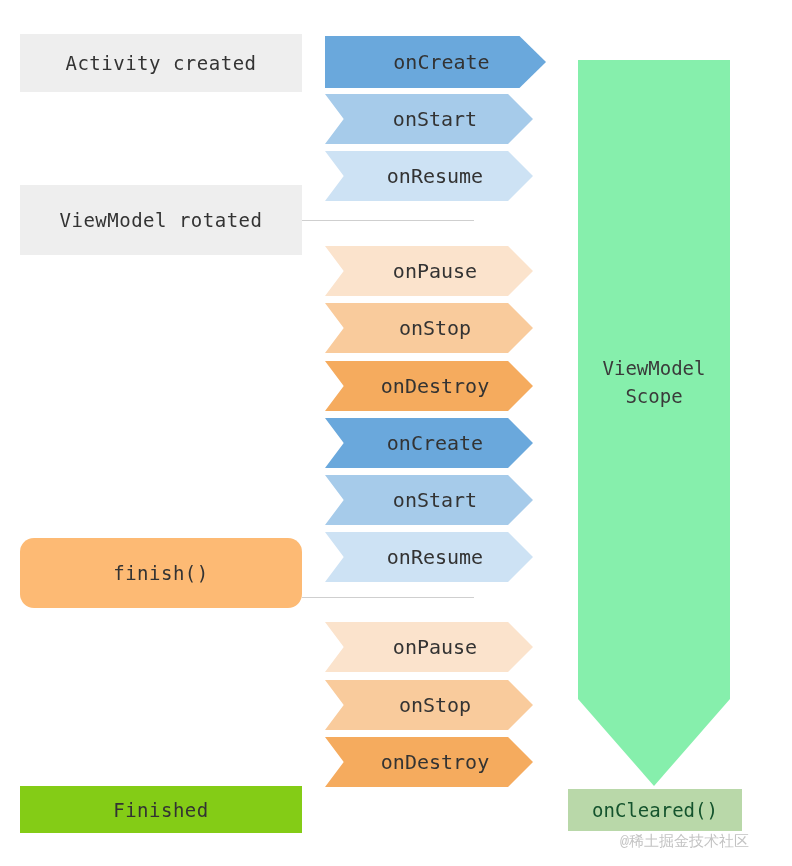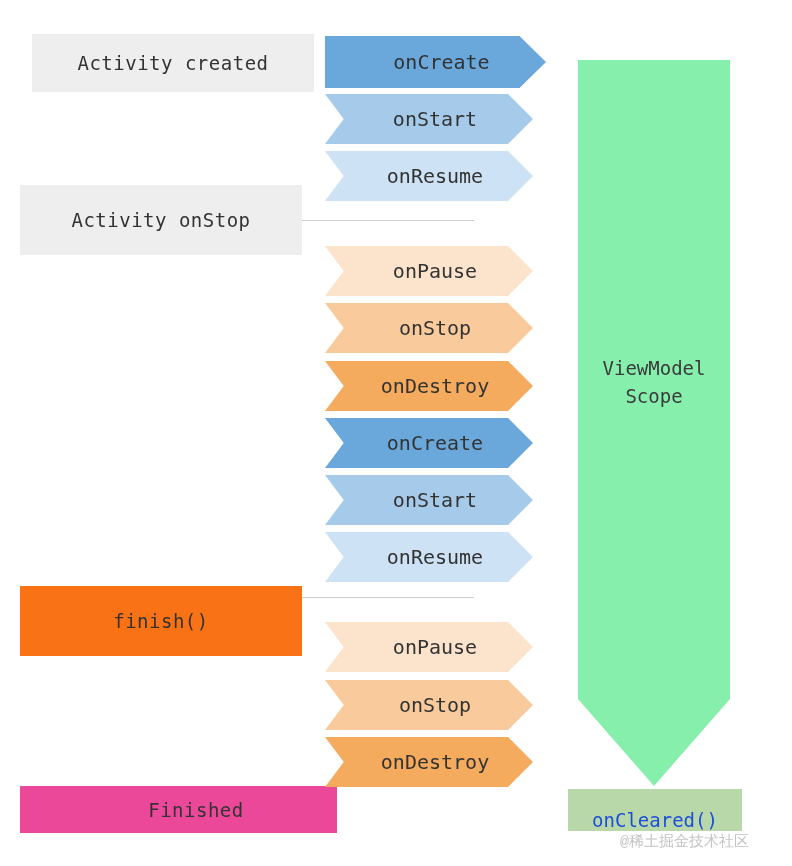--- a/index.html
+++ b/index.html
@@ -79,25 +79,25 @@
     color: #3a3a3a;
     line-height: 1.45;
     text-align: center;
     transform: translateY(-40px);
     white-space: pre-line;
   }
 
   #on-cleared {
     position: absolute;
     display: flex;
-    align-items: flex-end;
+    align-items: center;
     justify-content: center;
     font-family: "DejaVu Sans Mono", "Liberation Mono", monospace;
     font-size: 19px;
-    color: #1d4ed8;
+    color: #14532d;
     white-space: nowrap;
   }
 
   #watermark {
     position: absolute;
     font-family: Liberation Mono, monospace;
     font-size: 15px;
     color: #b9b9b9;
     opacity: 0.85;
     white-space: nowrap;
@@ -111,32 +111,32 @@
   <div id="vm-scope" style="left: 578px; top: 60px; width: 152px; height: 726px; background: #86efac;">
     <span class="txt">ViewModel
 Scope</span>
   </div>
 
   <div id="on-cleared" style="left: 568px; top: 789px; width: 174px; height: 42px; background: rgb(185, 216, 169);">
     <span>onCleared()</span>
   </div>
 
   <div id="state-labels-host">
-      <div class="state-label" style="left: 32px; top: 34px; width: 282px; height: 58px; background: rgb(238, 238, 238);">
+      <div class="state-label" style="left: 20px; top: 34px; width: 282px; height: 58px; background: rgb(238, 238, 238);">
         <span class="txt">Activity created</span>
       </div>
       <div class="state-label" style="left: 20px; top: 185px; width: 282px; height: 70px; background: rgb(238, 238, 238);">
-        <span class="txt">Activity onStop</span>
+        <span class="txt">ViewModel rotated</span>
       </div>
       <div class="connector" style="left: 302px; top: 220px; width: 172px;"></div>
-      <div class="state-label" style="left: 20px; top: 586px; width: 282px; height: 70px; background: #f97316;">
+      <div class="state-label" style="left: 20px; top: 538px; width: 282px; height: 70px; background: #fdba74; border-radius: 14px;">
         <span class="txt">finish()</span>
       </div>
       <div class="connector" style="left: 302px; top: 597px; width: 172px;"></div>
-      <div class="state-label" style="left: 20px; top: 786px; width: 282px; height: 47px; background: #ec4899; padding-left: 35px;">
+      <div class="state-label" style="left: 20px; top: 786px; width: 282px; height: 47px; background: #84cc16;">
         <span class="txt">Finished</span>
       </div>
     </div>
 
   <div id="steps-host">
       <div class="chev flat" style="left: 325px; top: 36px; width: 221px; height: 52px; background: rgb(106, 168, 220);">
         <span class="txt">onCreate</span>
       </div>
       <div class="chev notched" style="left: 325px; top: 94px; width: 208px; height: 50px; background: rgb(166, 203, 234);">
         <span class="txt">onStart</span>

